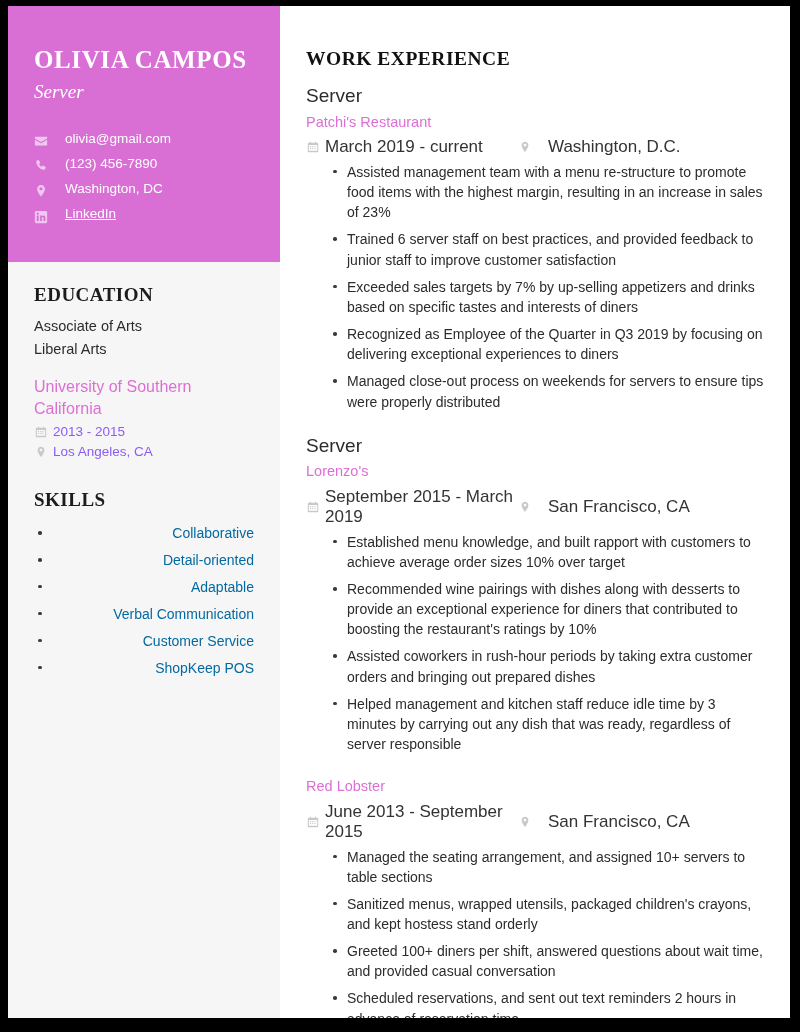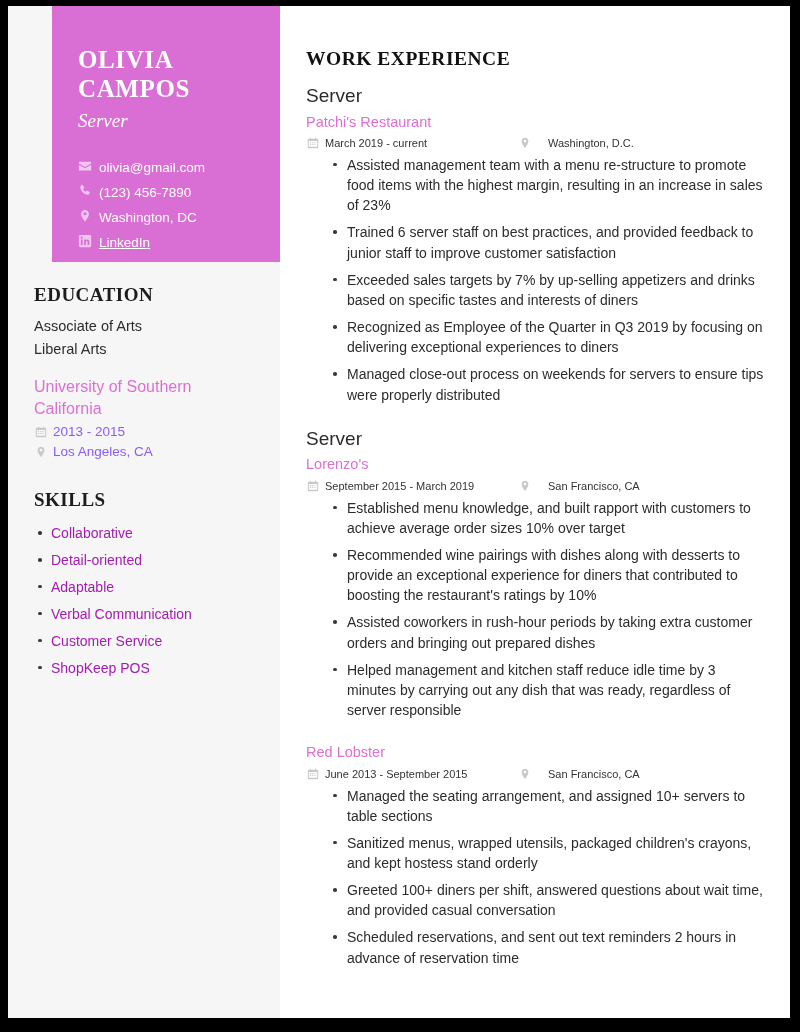--- a/index.html
+++ b/index.html
@@ -20,42 +20,41 @@
   .sidebar {
     width: 272px;
     flex: 0 0 272px;
     background: #f6f6f6;
     position: relative;
   }
   .sb-header {
     background: #d96fd4;
     padding: 40px 26px 30px 26px;
     height: 256px;
-    margin-left: 44px;
   }
   .full-name {
     font-family: "Liberation Serif", serif;
     font-weight: bold;
     font-size: 25px;
     letter-spacing: 0.6px;
     color: #ffffff;
     line-height: 1.15;
   }
   .job-title-head {
     font-family: "Liberation Serif", serif;
     font-style: italic;
     font-size: 19px;
     color: #ffffff;
     margin-top: 6px;
   }
   .contact-list { margin-top: 27px; }
   .contact-row {
     display: flex;
-    align-items: flex-start;
-    gap: 7px;
+    align-items: flex-end;
+    gap: 17px;
     margin-bottom: 7px;
     color: #ffffff;
     font-size: 13.5px;
     line-height: 1.35;
   }
   .contact-row .ico {
     width: 14px; height: 14px;
     flex: 0 0 14px;
     display: inline-flex;
     align-items: center;
@@ -105,22 +104,23 @@
   }
   .skills-block { margin-top: 30px; }
   ul.skills {
     list-style: none;
     margin-top: 4px;
   }
   ul.skills li {
     position: relative;
     padding-left: 17px;
     font-size: 14px;
-    color: #a21caf;
+    color: #0369a1;
     line-height: 1.92;
+    text-align: right;
   }
   ul.skills li::before {
     content: "";
     position: absolute;
     left: 4px; top: 11px;
     width: 3.5px; height: 3.5px;
     background: #3a3a3a;
     border-radius: 50%;
   }
   
@@ -145,21 +145,21 @@
   }
   .job-company {
     font-size: 14.5px;
     color: #dd6fd4;
     margin-top: 3px;
     line-height: 1.4;
   }
   .job-meta {
     display: flex;
     margin-top: 5px;
-    font-size: 11px;
+    font-size: 17px;
     color: #333333;
   }
   .job-meta .meta-date {
     display: flex; align-items: center; gap: 6px;
     width: 212px;
     flex: 0 0 212px;
   }
   .job-meta .meta-loc {
     display: flex; align-items: center; gap: 17px;
   }

